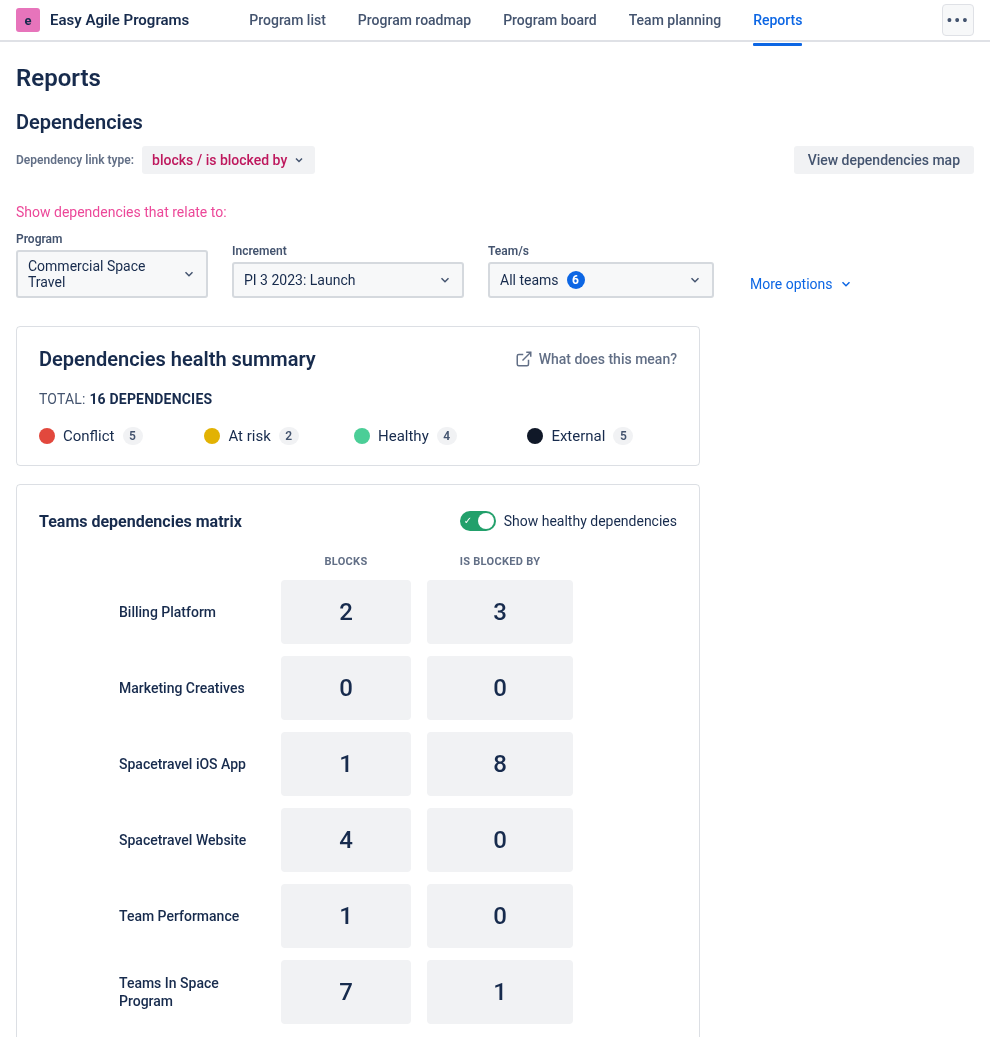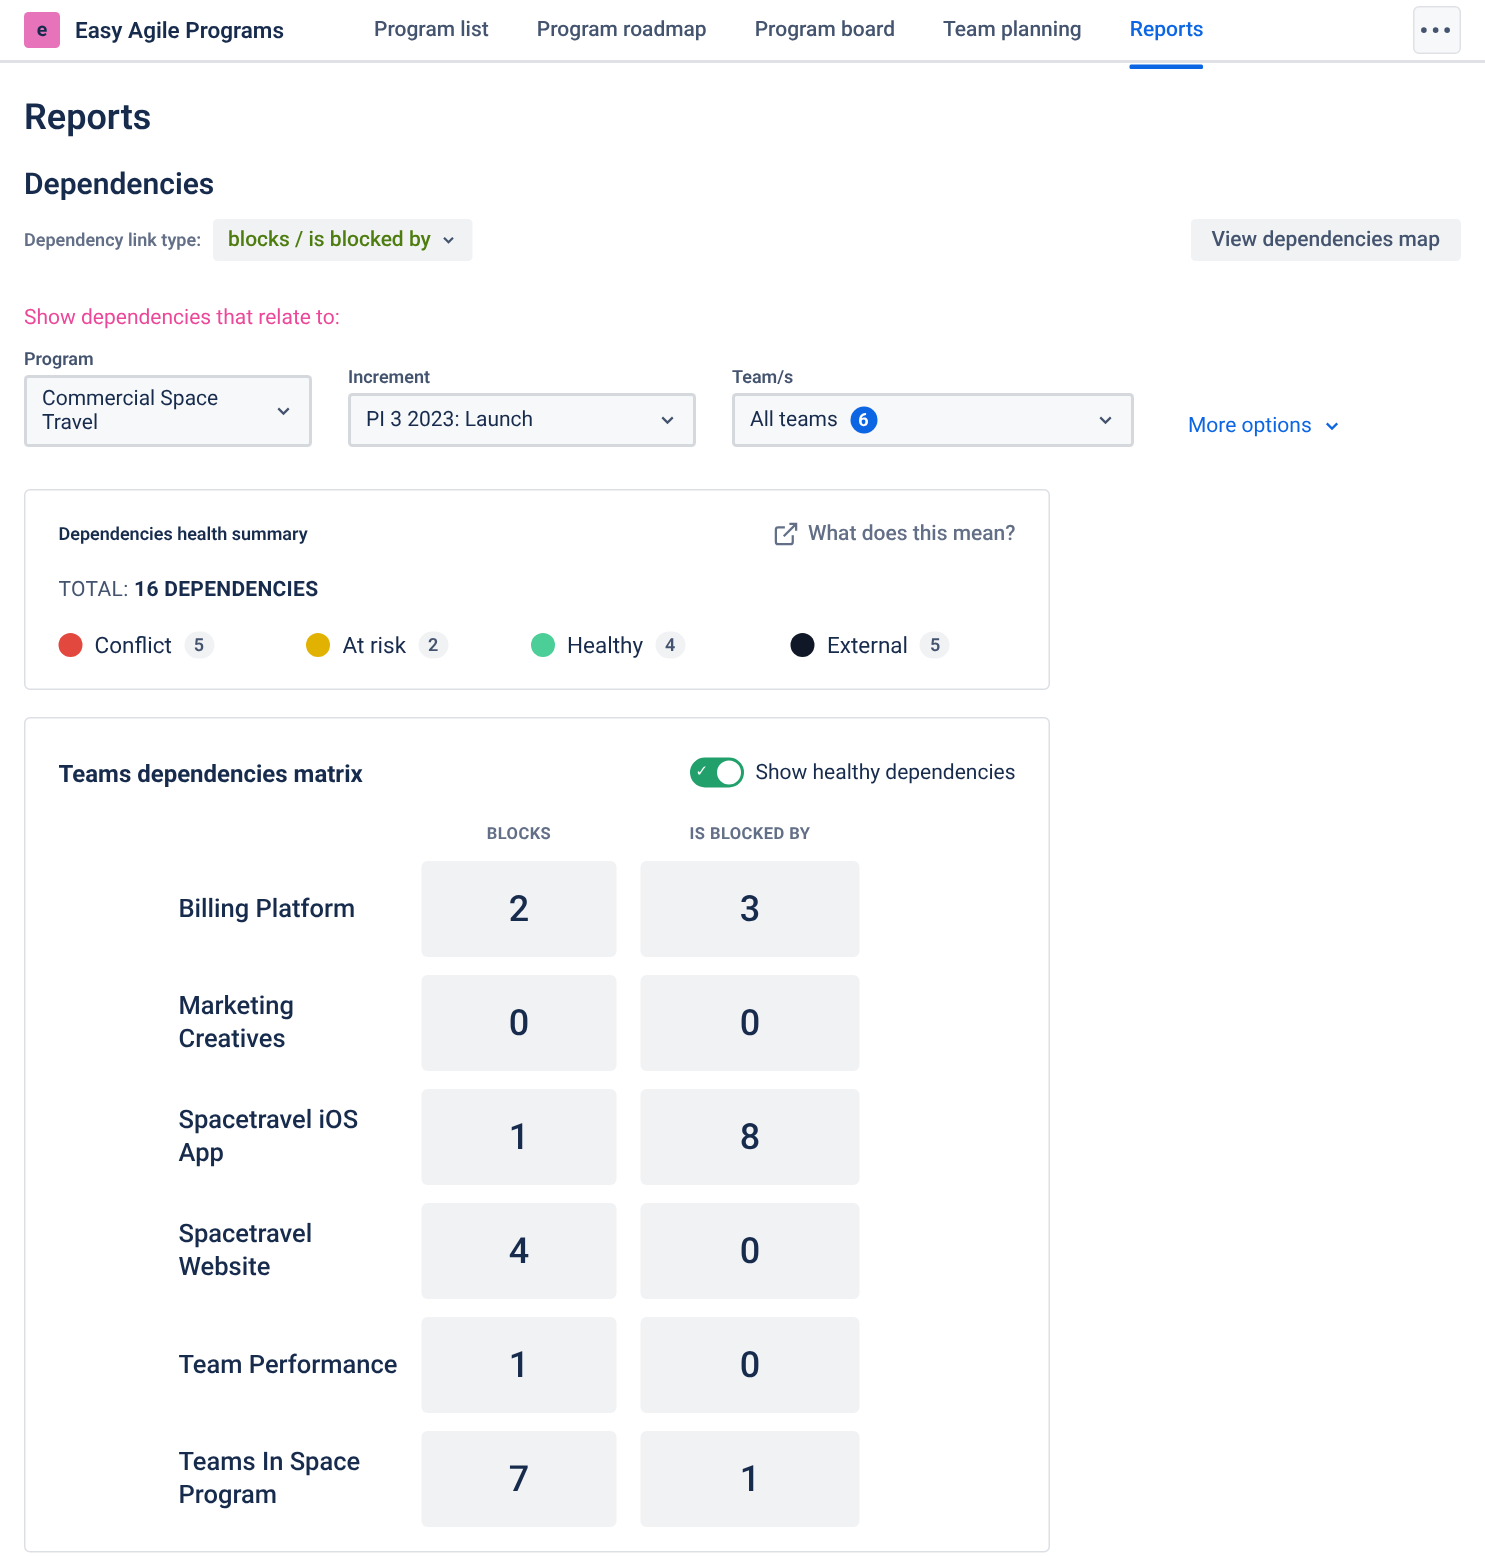--- a/index.html
+++ b/index.html
@@ -101,21 +101,21 @@
       font-weight: 600;
       color: #626F86;
     }
     .chip-select {
       display: flex;
       align-items: center;
       background: #091E420F;
       border-radius: 3px;
       padding: 6px 10px;
       font-size: 14px;
-      color: #4d7c0f;
+      color: #be185d;
       font-weight: 500;
       cursor: pointer;
       gap: 6px;
     }
     .view-map-btn {
       margin-left: auto;
       background: #091E420F;
       border-radius: 3px;
       padding: 6px 14px;
       font-size: 14px;
@@ -154,21 +154,21 @@
       border-radius: 3px;
       padding: 6px 10px;
       font-size: 14px;
       color: #172B4D;
       background: #F7F8F9;
       cursor: pointer;
       min-height: 36px;
     }
     .select-box.w1 { width: 192px; }
     .select-box.w2 { width: 232px; }
-    .select-box.w3 { width: 268px; }
+    .select-box.w3 { width: 226px; }
     .badge-count {
       display: inline-flex;
       align-items: center;
       justify-content: center;
       background: #0C66E4;
       color: #fff;
       border-radius: 9px;
       min-width: 18px;
       height: 18px;
       font-size: 12px;
@@ -197,21 +197,21 @@
       padding: 20px 22px;
       margin-top: 28px;
       width: 684px;
     }
     .card-header {
       display: flex;
       align-items: center;
       justify-content: space-between;
     }
     .card-title {
-      font-size: 12px;
+      font-size: 20px;
       font-weight: 600;
       color: #172B4D;
     }
     .help-link {
       display: flex;
       align-items: center;
       color: #626F86;
       font-size: 14px;
       gap: 6px;
       cursor: pointer;
@@ -324,21 +324,21 @@
       align-items: center;
     }
     .col-header {
       font-size: 11px;
       font-weight: 700;
       color: #626F86;
       text-align: center;
       letter-spacing: 0.3px;
     }
     .row-label {
-      font-size: 17px;
+      font-size: 14px;
       color: #172B4D;
       font-weight: 500;
       padding-left: 80px;
       line-height: 1.3;
     }
     .cell {
       background: #F1F2F4;
       border-radius: 4px;
       height: 64px;
       display: flex;

